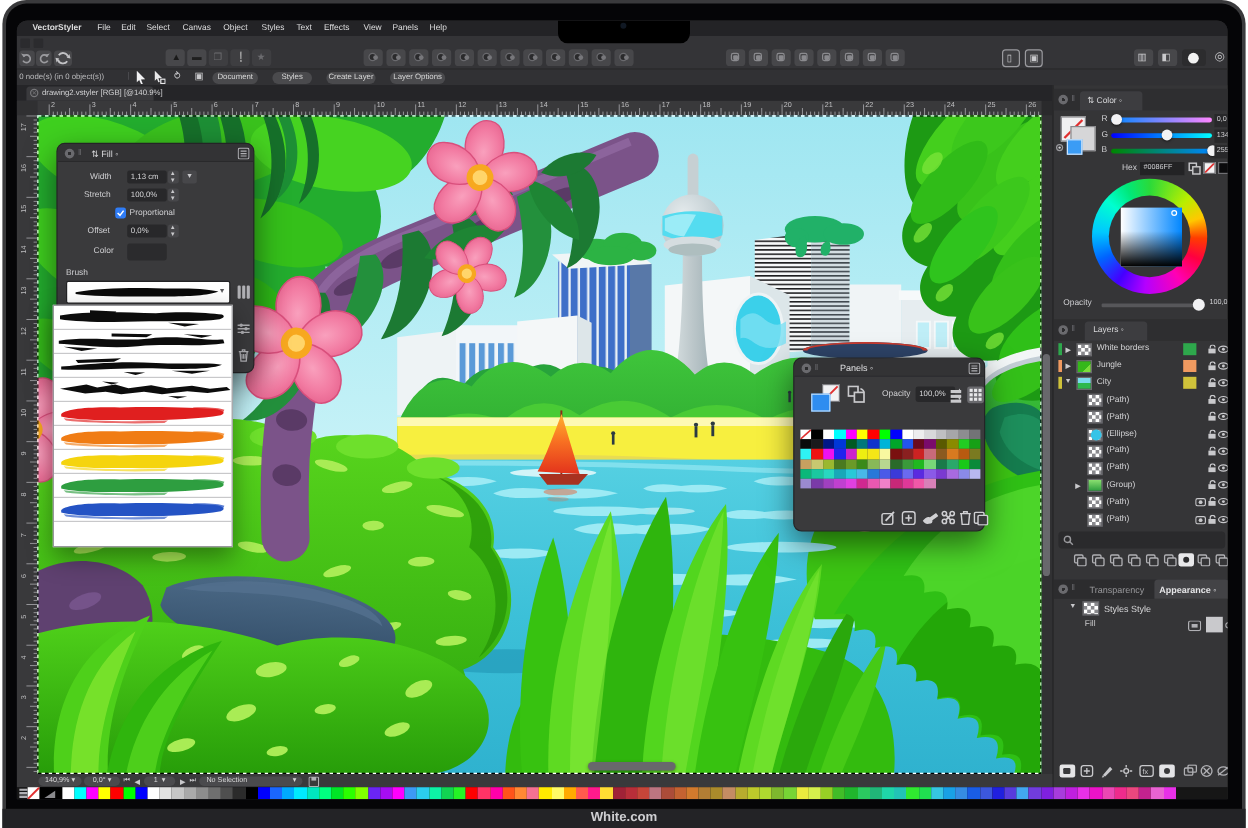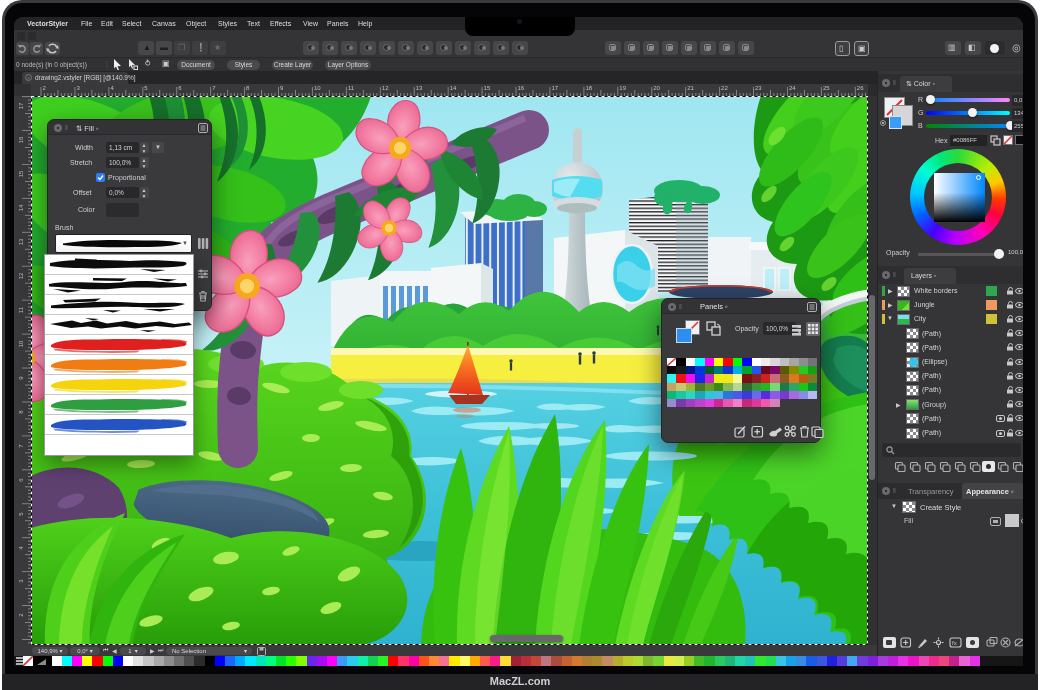--- a/index.html
+++ b/index.html
@@ -1266,21 +1266,21 @@
             </svg>
             <div style="position:absolute;left:0;top:412px;width:146px;height:16px;background:#2c2c2e;"></div>
             <div class="pclose" style="left:4px;top:416px;"></div>
             <span style="position:absolute;left:15px;top:416px;color:#6e6e72;font-size:7px;">‖</span>
             <span style="position:absolute;left:30px;top:416px;font-size:7.5px;color:#98989b;">Transparency</span>
             <div style="position:absolute;left:84px;top:412px;width:62px;height:16px;background:#434346;border-radius:3px 3px 0 0;text-align:right;">
               <span style="position:absolute;left:4px;top:4px;font-size:7.5px;color:#e4e4e6;font-weight:bold;">Appearance ◦</span>
             </div>
             <div style="position:absolute;left:13px;top:432px;font-size:6px;color:#c9c9cc;">▼</div>
             <div style="position:absolute;left:24px;top:430px;width:14px;height:12px;background:repeating-conic-gradient(#8a8a8e 0 25%,#fff 0 50%) 0 0/6px 6px;border:1px solid #6a6a6e;"></div>
-            <span style="position:absolute;left:42px;top:432px;font-size:7.5px;color:#d8d8da;">Create Style</span>
+            <span style="position:absolute;left:42px;top:432px;font-size:7.5px;color:#d8d8da;">Styles Style</span>
             <span style="position:absolute;left:26px;top:446px;font-size:7px;color:#c9c9cc;">Fill</span>
             <svg style="position:absolute;left:112px;top:446px;" width="11" height="9">
               <rect x="0.5" y="0.5" width="10" height="8" rx="1.5" fill="none" stroke="#b0b0b4"></rect>
               <rect x="3" y="3" width="5" height="3" fill="#b0b0b4"></rect>
             </svg>
             <div style="position:absolute;left:127px;top:443px;width:14px;height:13px;background:#c9c9cc;"></div>
             <svg style="position:absolute;left:143px;top:446px;" width="8" height="8">
               <ellipse cx="4" cy="4" rx="3.6" ry="2.4" fill="none" stroke="#b0b0b4"></ellipse>
             </svg>
             <div style="position:absolute;left:5px;top:566px;width:13px;height:11px;background:#e4e4e6;border-radius:2px;">
@@ -1754,16 +1754,16 @@
           <div style="position:absolute;left:894.4px;top:0;width:10.2px;height:10px;background:#ec13c8;"></div>
           <div style="position:absolute;left:904.6px;top:0;width:10.2px;height:10px;background:#eb47b4;"></div>
           <div style="position:absolute;left:914.8px;top:0;width:10.2px;height:10px;background:#ee2b8c;"></div>
           <div style="position:absolute;left:925.0px;top:0;width:10.2px;height:10px;background:#eb477e;"></div>
           <div style="position:absolute;left:935.2px;top:0;width:10.2px;height:10px;background:#c3228e;"></div>
           <div style="position:absolute;left:945.4px;top:0;width:10.2px;height:10px;background:#e963d2;"></div>
           <div style="position:absolute;left:955.6px;top:0;width:10.2px;height:10px;background:#e830e8;"></div>
         </div>
     </div>
     <div id="chin">
-        <div class="t">MacZL.com</div>
+        <div class="t">White.com</div>
       </div>
   </div>
 </div>
 
 </body></html>

